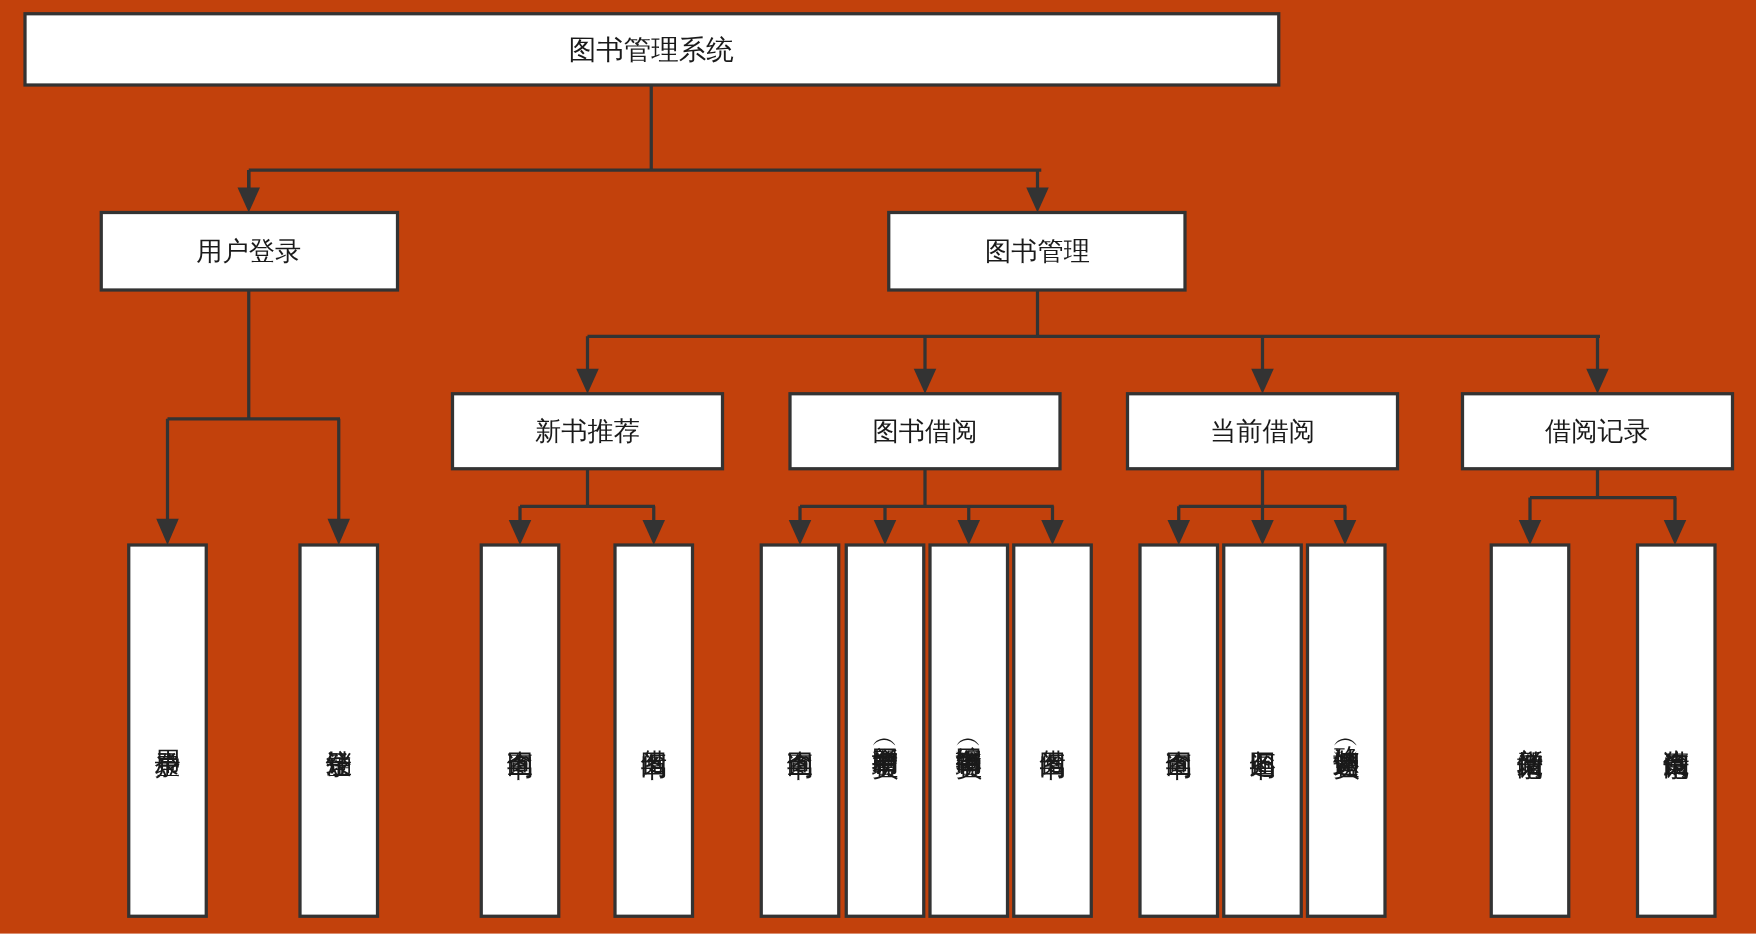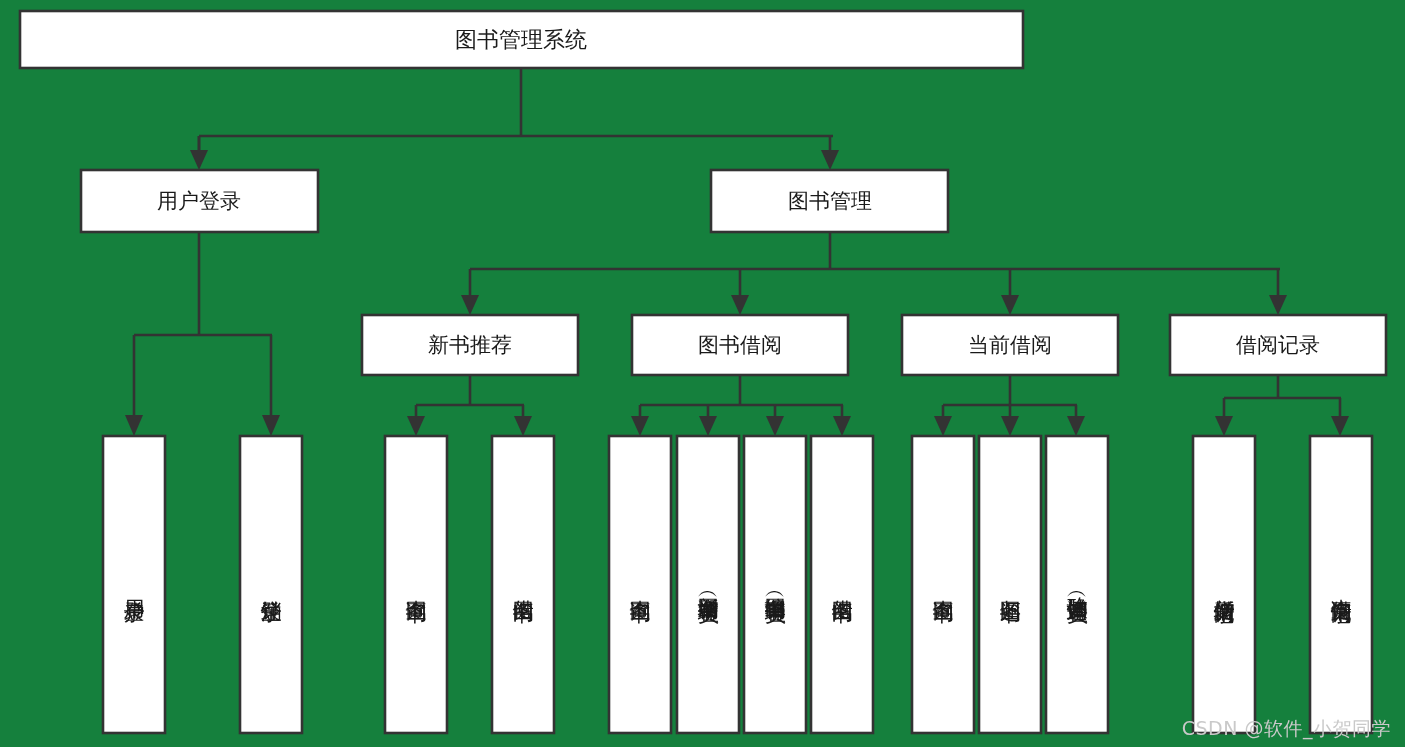--- a/index.html
+++ b/index.html
@@ -8,21 +8,21 @@
     padding: 0;
     background: #ffffff;
   }
   body {
     font-family: "DejaVu Sans", "Liberation Sans", sans-serif;
   }
   #diagram-root {
     position: relative;
     width: 1405px;
     height: 747px;
-    background: #15803d;
+    background: #c2410c;
     overflow: hidden;
   }
   svg#tree-svg {
     position: absolute;
     top: 0;
     left: 0;
     width: 1405px;
     height: 747px;
     display: block;
   }
@@ -250,14 +250,13 @@
   <div class="leaf-label" style="left:744px; top:436px; width:62px; height:297px; display:flex; align-items:center; justify-content:center;">编辑图书（管理员）</div>
   <div class="leaf-label" style="left:811px; top:436px; width:62px; height:297px; display:flex; align-items:center; justify-content:center;">借阅图书</div>
 
   <div class="leaf-label" style="left:912px; top:436px; width:62px; height:297px; display:flex; align-items:center; justify-content:center;">查询图书</div>
   <div class="leaf-label" style="left:979px; top:436px; width:62px; height:297px; display:flex; align-items:center; justify-content:center;">归还图书</div>
   <div class="leaf-label" style="left:1046px; top:436px; width:62px; height:297px; display:flex; align-items:center; justify-content:center;">确认归还（管理员）</div>
 
   <div class="leaf-label" style="left:1193px; top:436px; width:62px; height:297px; display:flex; align-items:center; justify-content:center;">新增借阅记录</div>
   <div class="leaf-label" style="left:1310px; top:436px; width:62px; height:297px; display:flex; align-items:center; justify-content:center;">查询借阅记录</div>
 
-  <div class="watermark">CSDN @软件_小贺同学</div>
 </div>
 
 </body></html>

